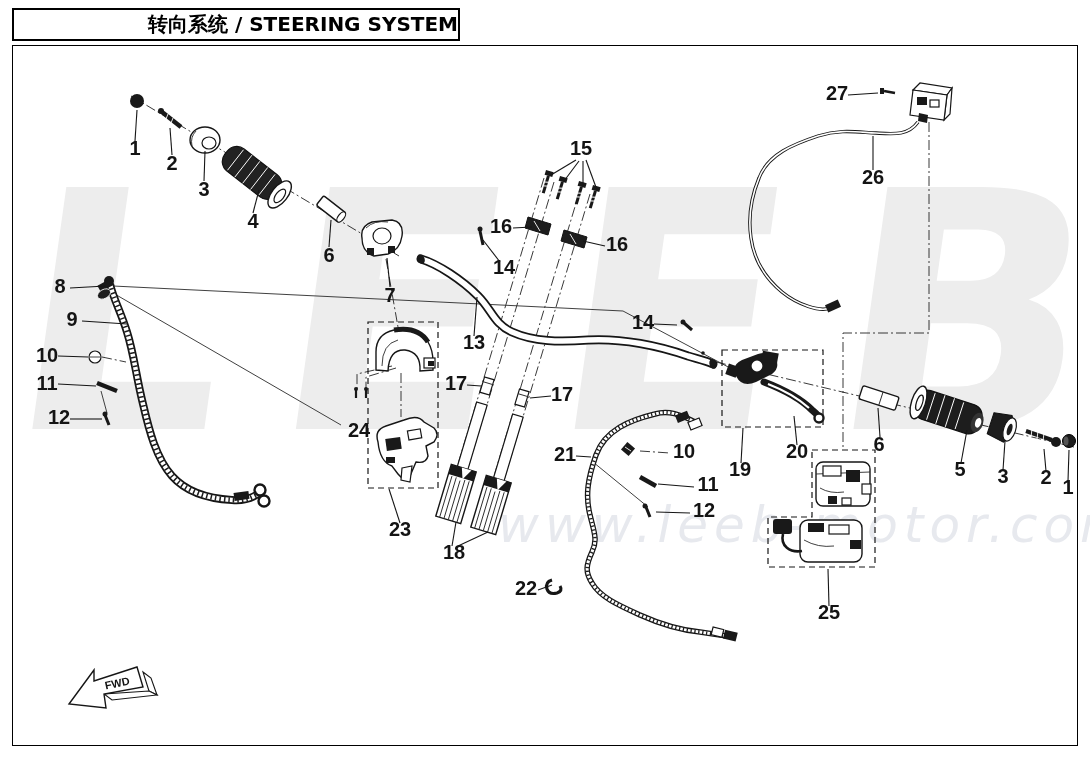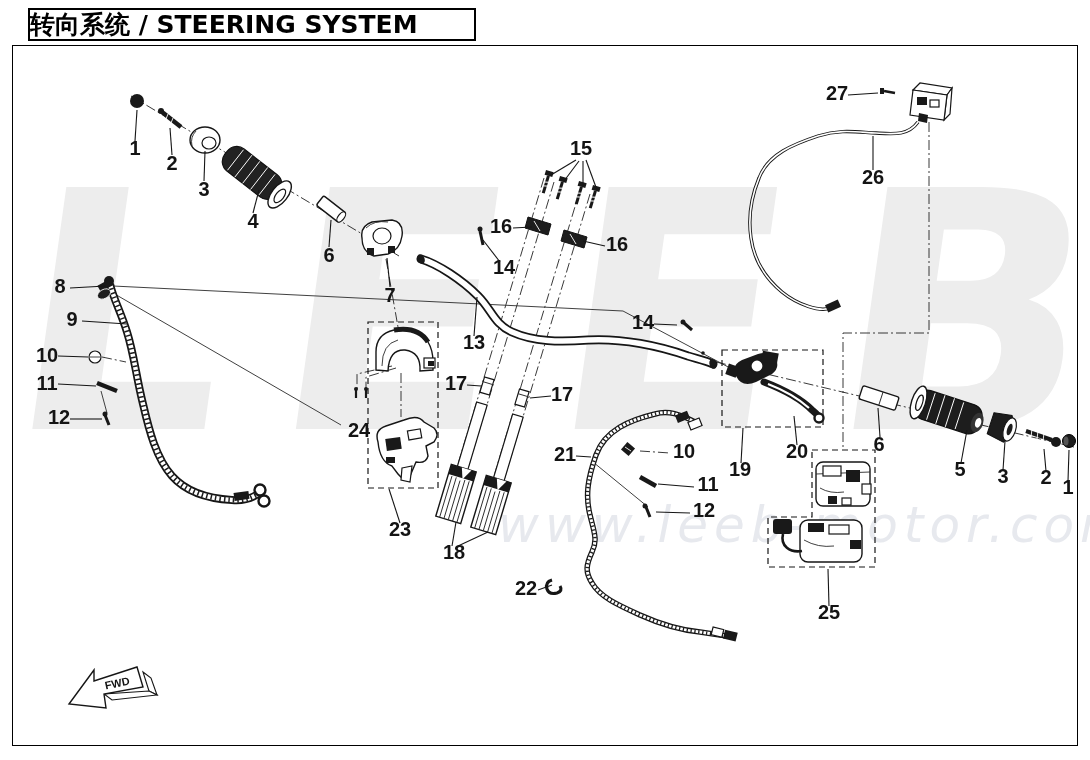--- a/index.html
+++ b/index.html
@@ -8,23 +8,23 @@
   
   .wm-brand{position:absolute;left:18px;top:148px;font-size:332px;line-height:1;
             font-weight:bold;color:#ededed;letter-spacing:52px;transform:skewX(-8deg);
             font-family:"DejaVu Sans",sans-serif;white-space:nowrap;user-select:none;}
   .wm-url{position:absolute;left:498px;top:496px;font-size:50px;font-style:italic;
           color:#e7e9ee;letter-spacing:6px;font-family:"DejaVu Sans",sans-serif;
           white-space:nowrap;user-select:none;}
   
   .border-main{position:absolute;left:12px;top:45px;width:1064px;height:699px;
                border:1.6px solid #000;}
-  .title-box{position:absolute;left:28px;top:8px;width:444px;height:29px;border:2px solid #000;
-             display:flex;align-items:center;justify-content:flex-start;font-weight:bold;
-             font-size:25px;color:#000;font-family:"DejaVu Sans","Liberation Sans",sans-serif;}
+  .title-box{position:absolute;left:12px;top:8px;width:444px;height:29px;border:2px solid #000;
+             display:flex;align-items:center;justify-content:flex-end;font-weight:bold;
+             font-size:20px;color:#000;font-family:"DejaVu Sans","Liberation Sans",sans-serif;}
   svg.diagram{position:absolute;left:0;top:0;}
   svg text.co{font-family:"Liberation Sans",sans-serif;font-weight:700;font-size:20px;
               fill:#141414;text-anchor:middle;}
   svg text.fwd{font-family:"Liberation Sans",sans-serif;font-weight:700;font-size:11px;
                fill:#141414;text-anchor:middle;}
   .ln{stroke:#161616;stroke-width:1.1;fill:none;}
   .thin{stroke:#2a2a2a;stroke-width:0.9;fill:none;}
   .dd{stroke:#222;stroke-width:0.9;fill:none;stroke-dasharray:10 3 2 3;}
   .dbox{fill:none;stroke:#161616;stroke-width:1.2;stroke-dasharray:6 4;}
   .pf{fill:#fff;stroke:#161616;stroke-width:1.4;}

